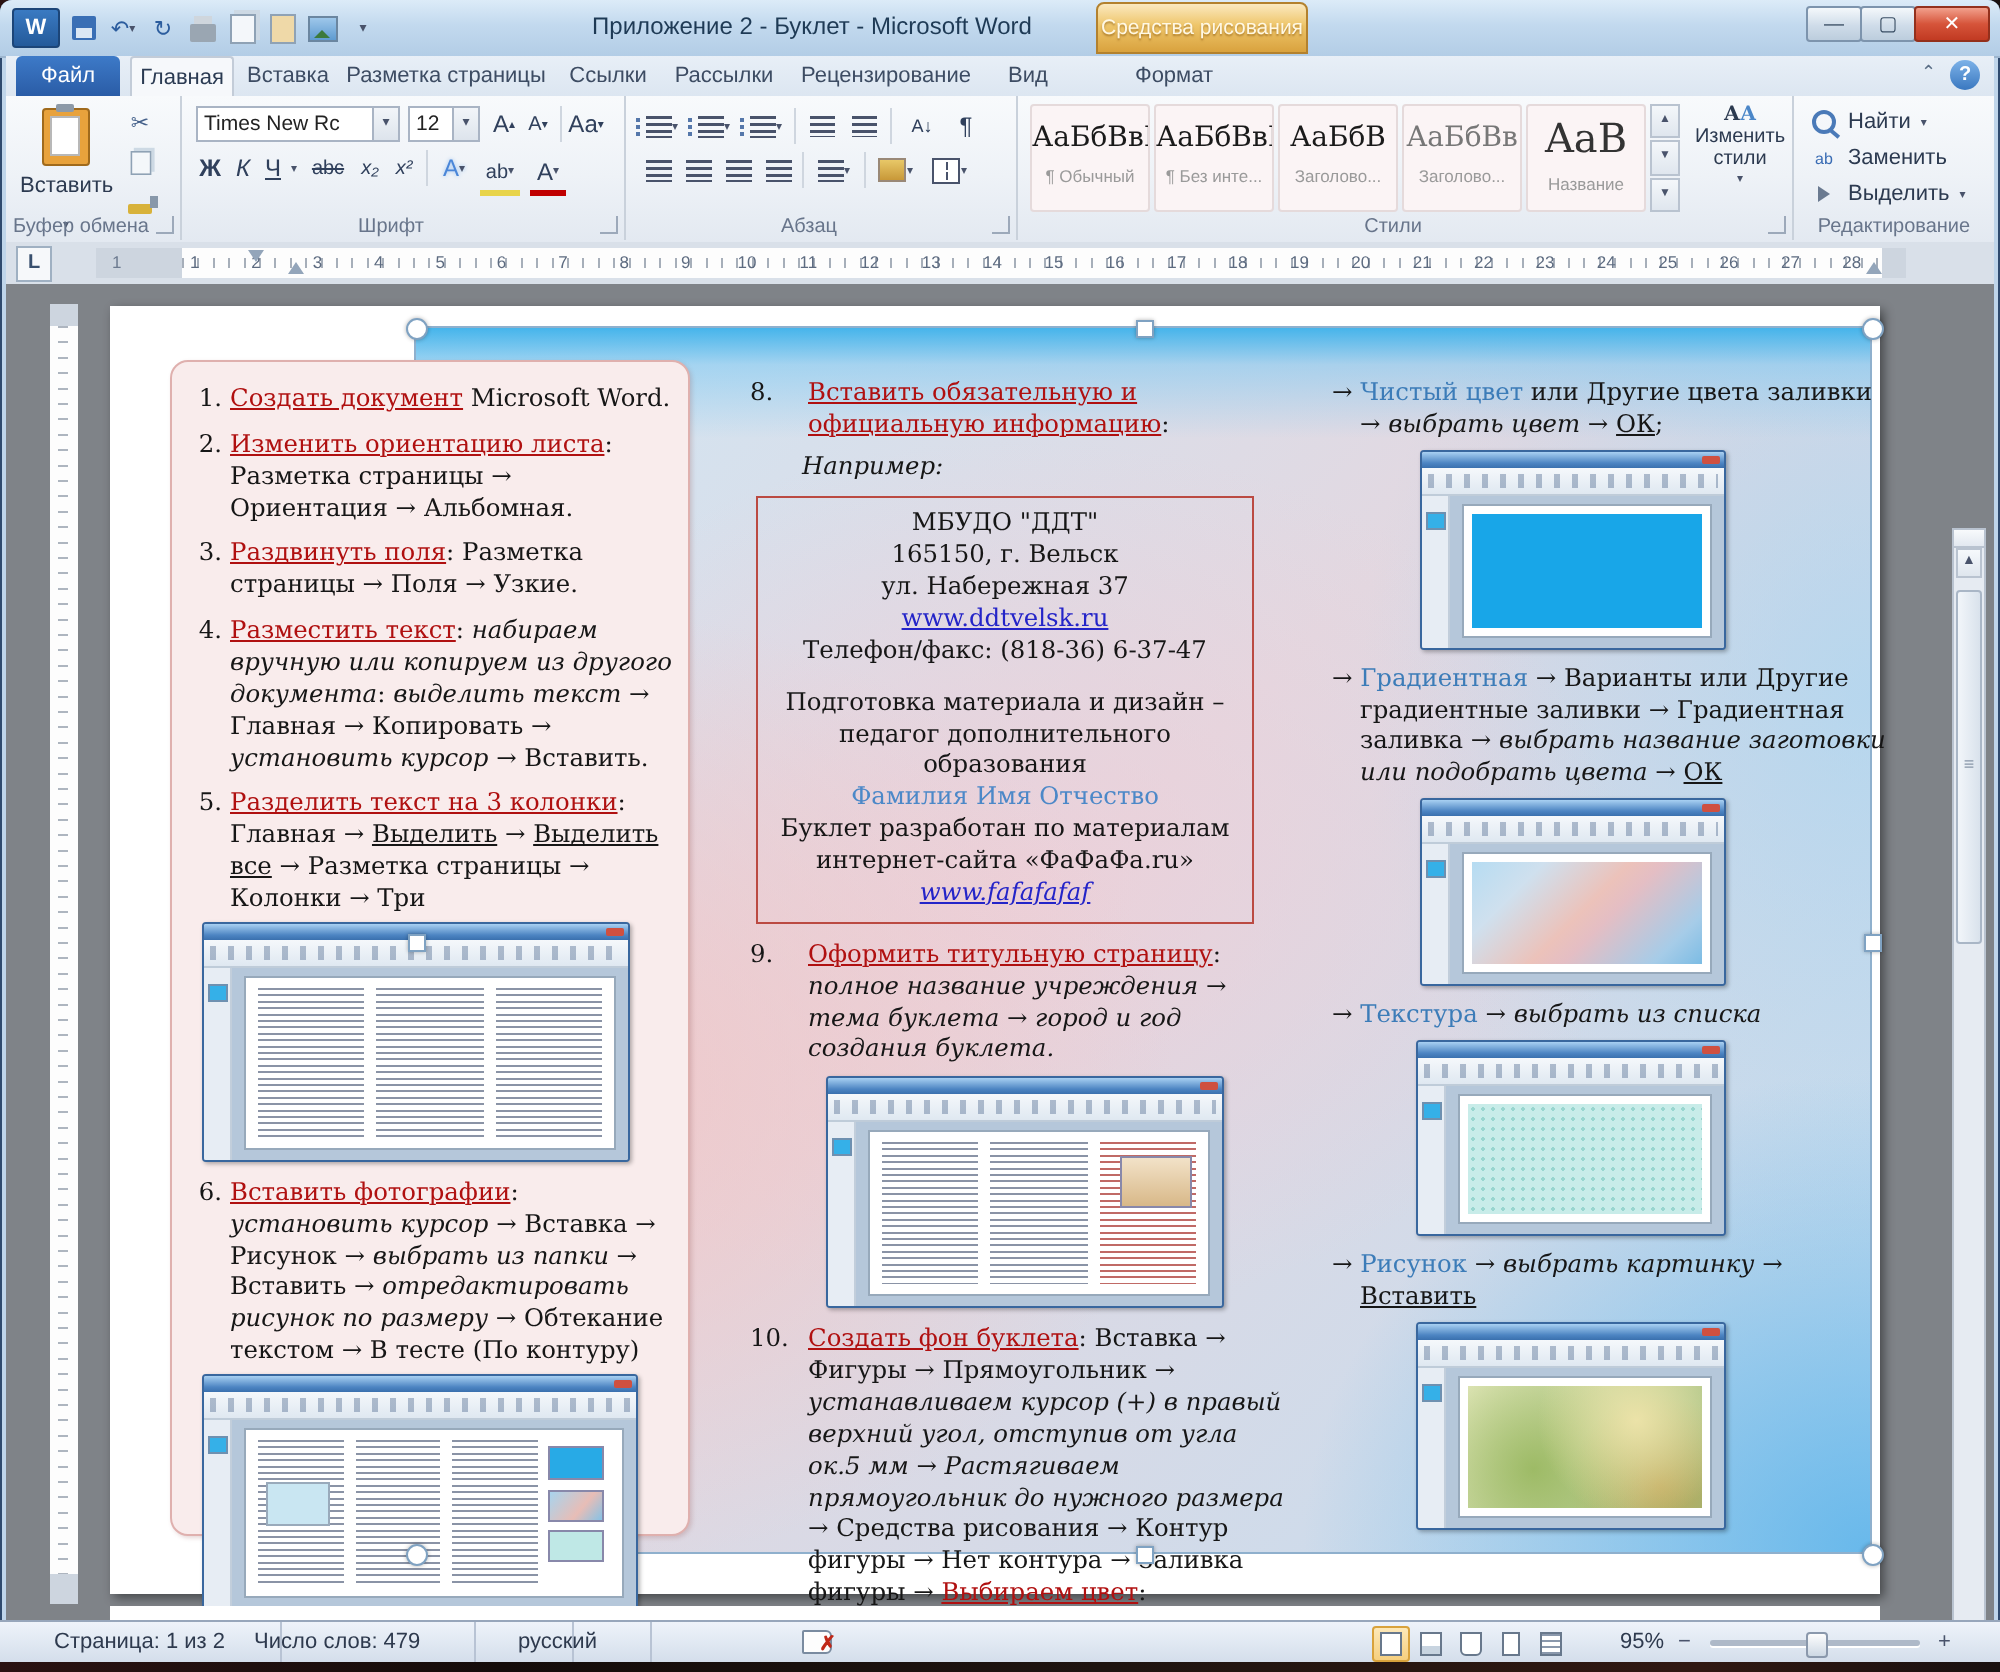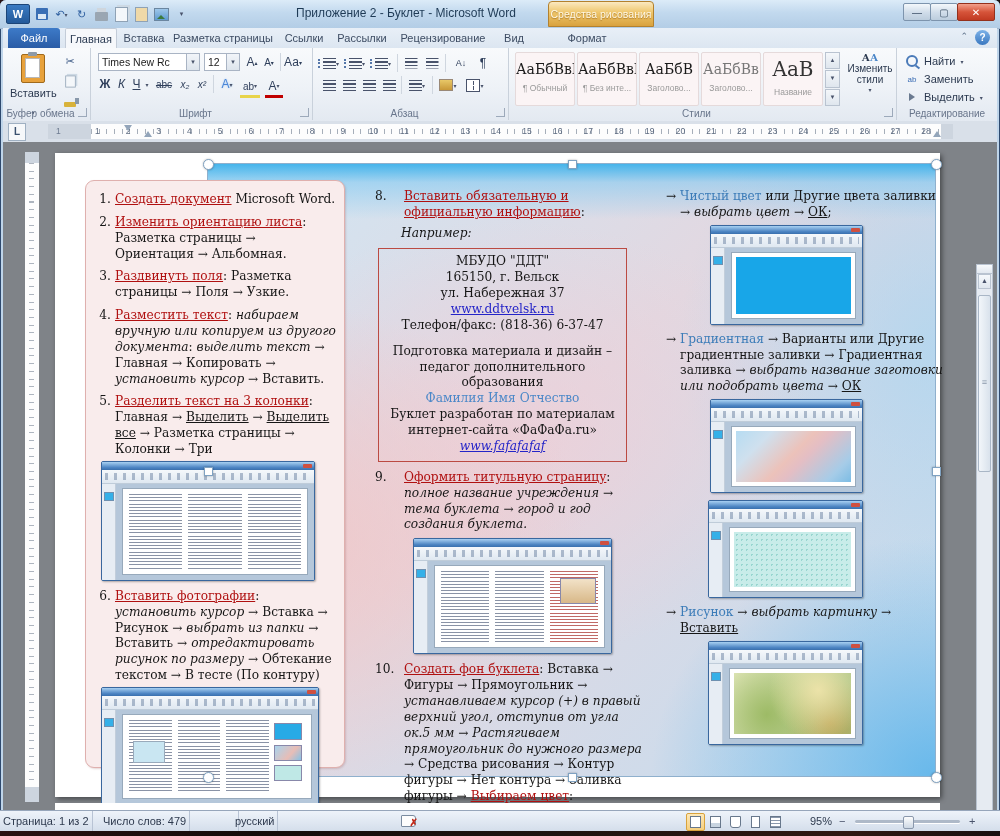--- a/index.html
+++ b/index.html
@@ -180,21 +180,21 @@
   
   #vsb{position:absolute;right:4px;top:122px;width:17px;height:686px;background:#e6ebf2;border:1px solid #b9c3d0;box-sizing:border-box;}
   .sbb{position:absolute;left:1px;right:1px;height:13px;background:linear-gradient(#f6f9fc,#dfe6ee);border:1px solid #b9c3d0;
     font-size:7px;color:#49536b;text-align:center;line-height:12px;}
   #sbthumb{position:absolute;left:1px;right:1px;top:30px;height:175px;background:linear-gradient(90deg,#f2f6fa,#d9e2ec);
     border:1px solid #a9b6c6;border-radius:2px;}
   #sbthumb::after{content:"≡";position:absolute;left:0;right:0;top:50%;margin-top:-7px;text-align:center;font-size:9px;color:#8a98aa;}
   
   #statusbar{position:absolute;left:0px;right:0px;top:810px;height:20px;
     background:linear-gradient(#eef3fa,#d4deeb);border-top:1px solid #97a6bb;font-size:11px;color:#2e3a4e;}
-  .scell{position:absolute;top:0;height:20px;line-height:20px;padding:0 3px;border-right:1px solid #b8c3d4;}
+  .scell{position:absolute;top:0;height:20px;line-height:20px;padding:0 27px;border-right:1px solid #b8c3d4;}
   #spell{position:absolute;left:205px;top:3px;width:17px;height:13px;}
   .book{position:absolute;left:0;top:1px;width:13px;height:10px;background:#fdfdfd;border:1px solid #7a8ba0;border-radius:1px 3px 3px 1px;}
   .bookx{position:absolute;right:0;bottom:-1px;color:#c02818;font-size:10px;font-weight:bold;line-height:10px;}
   .viewbtns{position:absolute;right:215px;top:2px;display:flex;gap:1px;}
   .vb{width:17px;height:16px;border:1px solid transparent;border-radius:2px;display:flex;align-items:center;justify-content:center;}
   .vb.active{background:linear-gradient(#fde8b8,#f6cf7e);border-color:#d8a23c;}
   .vb i{width:9px;height:10px;background:#fff;border:1px solid #68788c;display:block;}
   .vb.v2 i{background:linear-gradient(#fff 60%,#c8d4e0 60%);}
   .vb.v3 i{border-radius:0 0 3px 3px;}
   .vb.v4 i{background:repeating-linear-gradient(to bottom,#8a98ac 0 1px,#fff 1px 3px);}
@@ -625,20 +625,23 @@
             </div>
         <div class="mini" style="width:153px;height:94px;margin:3px 0 7px 44px;" data-fill="grad">
           <div class="mtb"></div>
               <div class="mrb"></div>
           <div class="mbody">
                 <div class="mside"></div>
                 <div class="mcanvas"></div>
               </div>
         </div>
 
+        <div class="ritem">
+              <span class="ind"><span>→ </span><span class="bl">Текстура</span><span> → </span><span class="i">выбрать из списка</span></span>
+            </div>
         <div class="mini" style="width:155px;height:98px;margin:3px 0 7px 42px;" data-fill="tex">
           <div class="mtb"></div>
               <div class="mrb"></div>
           <div class="mbody">
                 <div class="mside"></div>
                 <div class="mcanvas"></div>
               </div>
         </div>
 
         <div class="ritem">

